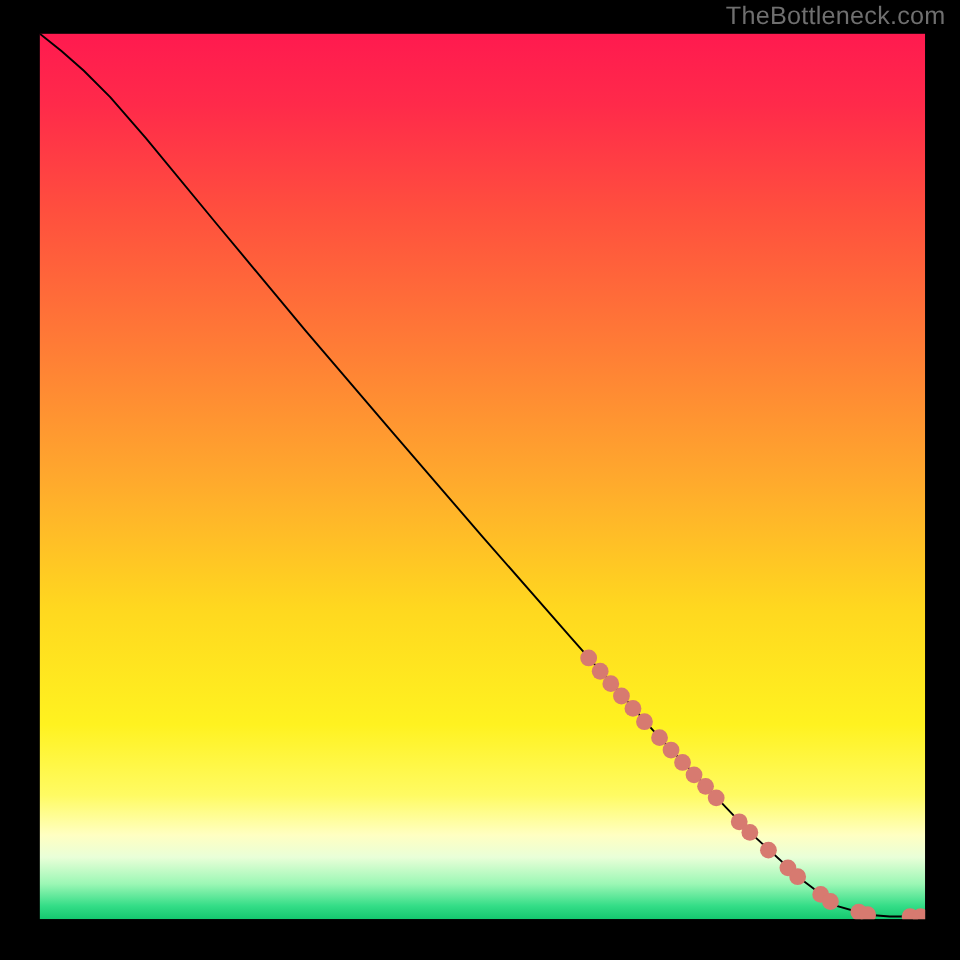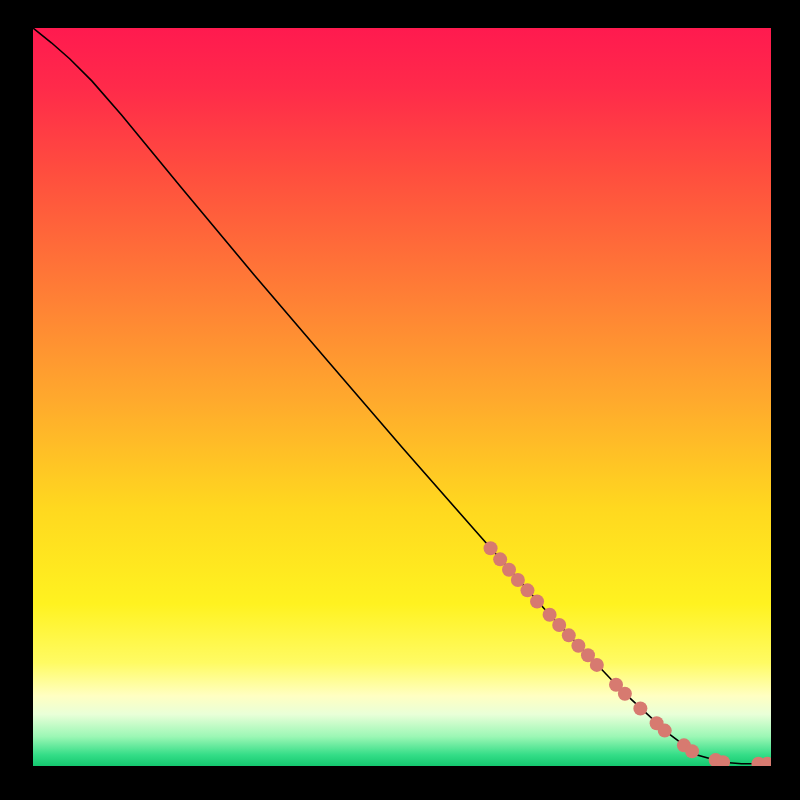--- a/index.html
+++ b/index.html
@@ -34,20 +34,21 @@
     height: 738px;
   }
   .plot svg {
     display: block;
   }
 </style>
 </head>
 <body>
 
 <div class="stage">
+  <div class="watermark">TheBottleneck.com</div>
   <div class="plot">
     <svg id="chart-svg" width="738" height="738" viewBox="0 0 738 738">
       <defs>
         <linearGradient id="bg-grad" x1="0" y1="0" x2="0" y2="1">
             <stop offset="0.00%" stop-color="#ff1a4f"></stop>
             <stop offset="8.00%" stop-color="#ff2a4a"></stop>
             <stop offset="20.00%" stop-color="#ff4f3e"></stop>
             <stop offset="35.00%" stop-color="#ff7b36"></stop>
             <stop offset="50.00%" stop-color="#ffa82d"></stop>
             <stop offset="65.00%" stop-color="#ffd81f"></stop>

